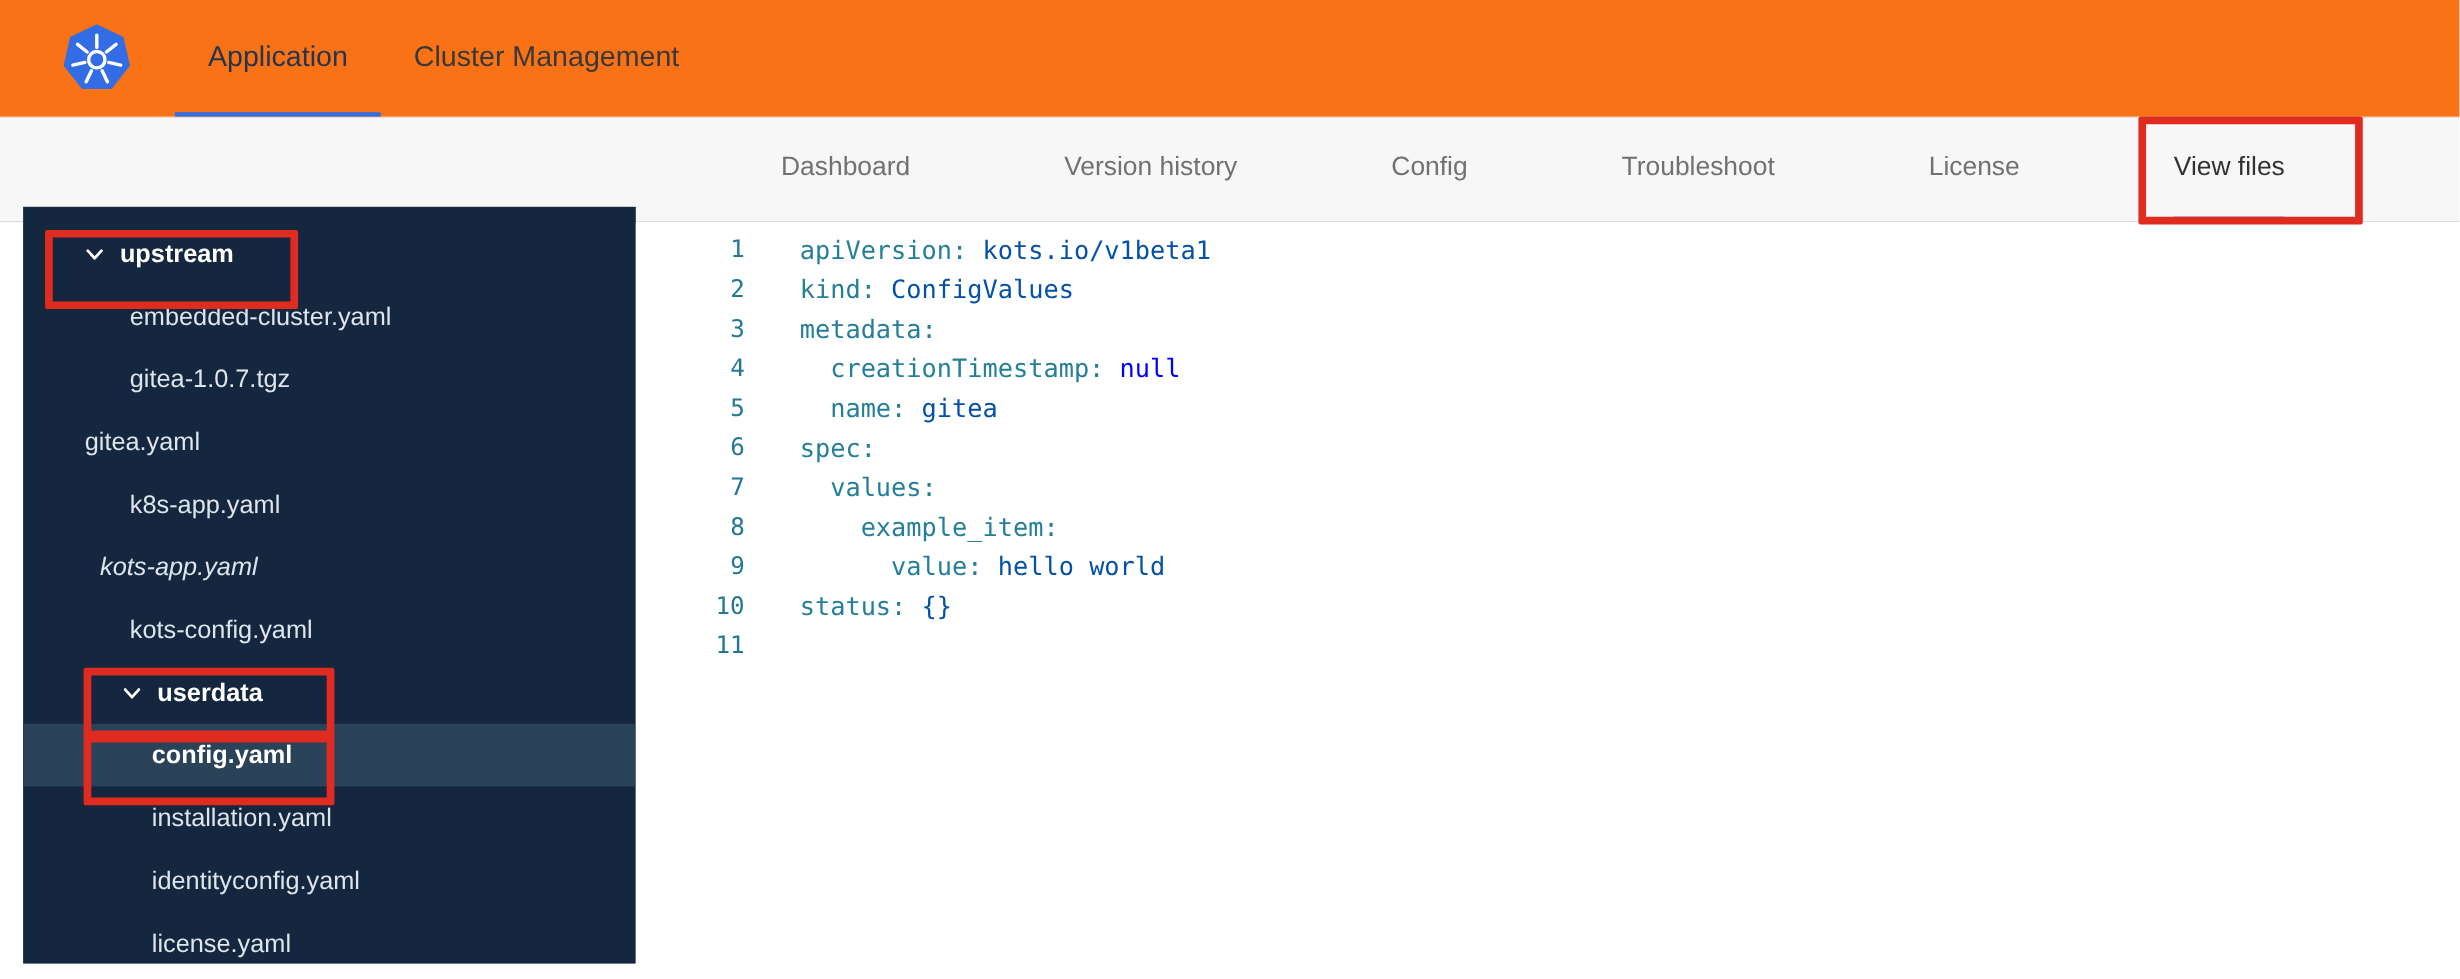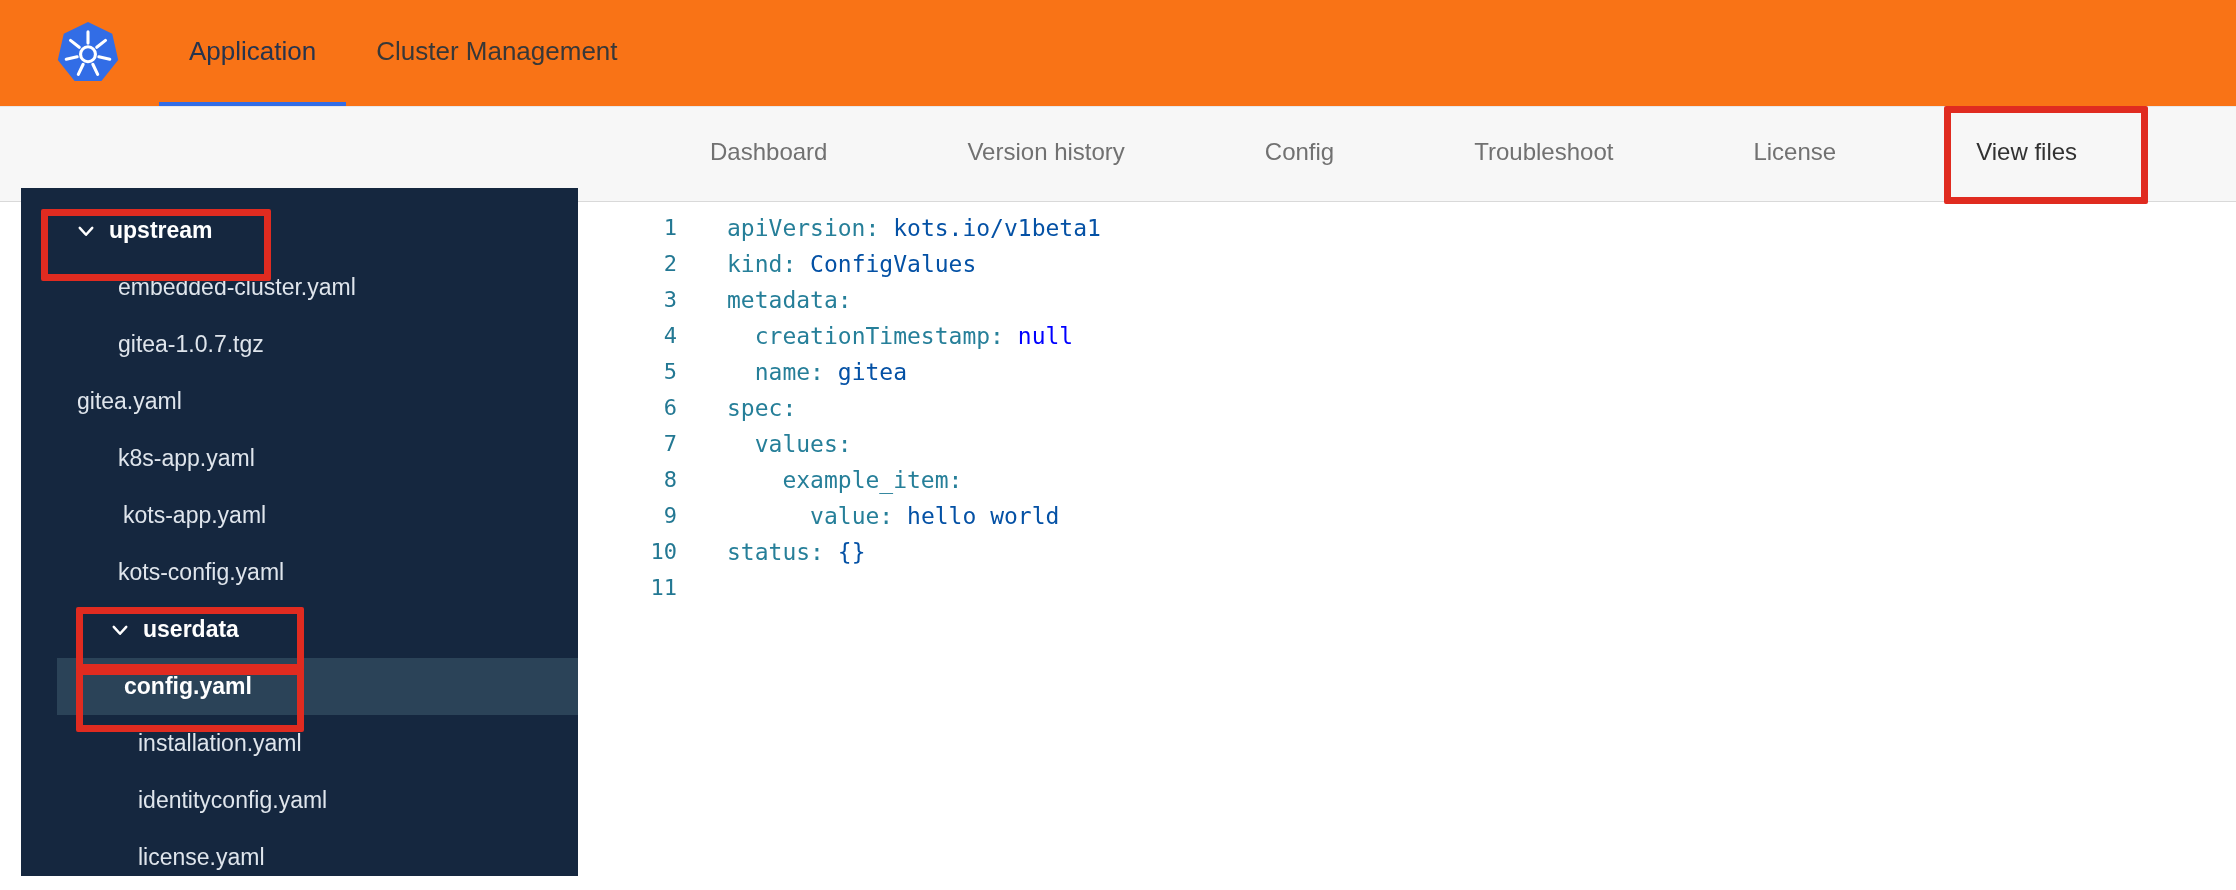--- a/index.html
+++ b/index.html
@@ -92,31 +92,31 @@
           <svg width="20" height="20" viewBox="0 0 16 16">
             <polyline points="3,5.5 8,11 13,5.5" fill="none" stroke="#ffffff" stroke-width="2" stroke-linecap="round" stroke-linejoin="round"></polyline>
           </svg>
         </span>
         <span>upstream</span>
       </div>
       <div class="tree-row tree-file" style="padding-left: 97px;">embedded-cluster.yaml</div>
       <div class="tree-row tree-file" style="padding-left: 97px;">gitea-1.0.7.tgz</div>
       <div class="tree-row tree-file" style="padding-left: 56px;">gitea.yaml</div>
       <div class="tree-row tree-file" style="padding-left: 97px;">k8s-app.yaml</div>
-      <div class="tree-row tree-file" style="padding-left: 102px;">kots-app.yaml</div>
+      <div class="tree-row tree-file" style="padding-left: 70px; font-style: italic;">kots-app.yaml</div>
       <div class="tree-row tree-file" style="padding-left: 97px;">kots-config.yaml</div>
       <div class="tree-row tree-folder" style="padding-left: 88px;">
         <span class="chevron">
           <svg width="20" height="20" viewBox="0 0 16 16">
             <polyline points="3,5.5 8,11 13,5.5" fill="none" stroke="#ffffff" stroke-width="2" stroke-linecap="round" stroke-linejoin="round"></polyline>
           </svg>
         </span>
         <span>userdata</span>
       </div>
-      <div class="tree-row tree-file selected" style="padding-left: 67px; margin-left: 36px;">config.yaml</div>
+      <div class="tree-row tree-file selected" style="padding-left: 117px;">config.yaml</div>
       <div class="tree-row tree-file" style="padding-left: 117px;">installation.yaml</div>
       <div class="tree-row tree-file" style="padding-left: 117px;">identityconfig.yaml</div>
       <div class="tree-row tree-file" style="padding-left: 117px;">license.yaml</div>
     </div>
 
   <div class="editor">
     <div id="editor-lines">
         <div class="code-line">
           <span class="ln">1</span>
           <span class="code"><span class="tok-k">apiVersion:</span><span class="tok-p"> </span><span class="tok-v">kots.io/v1beta1</span></span>

